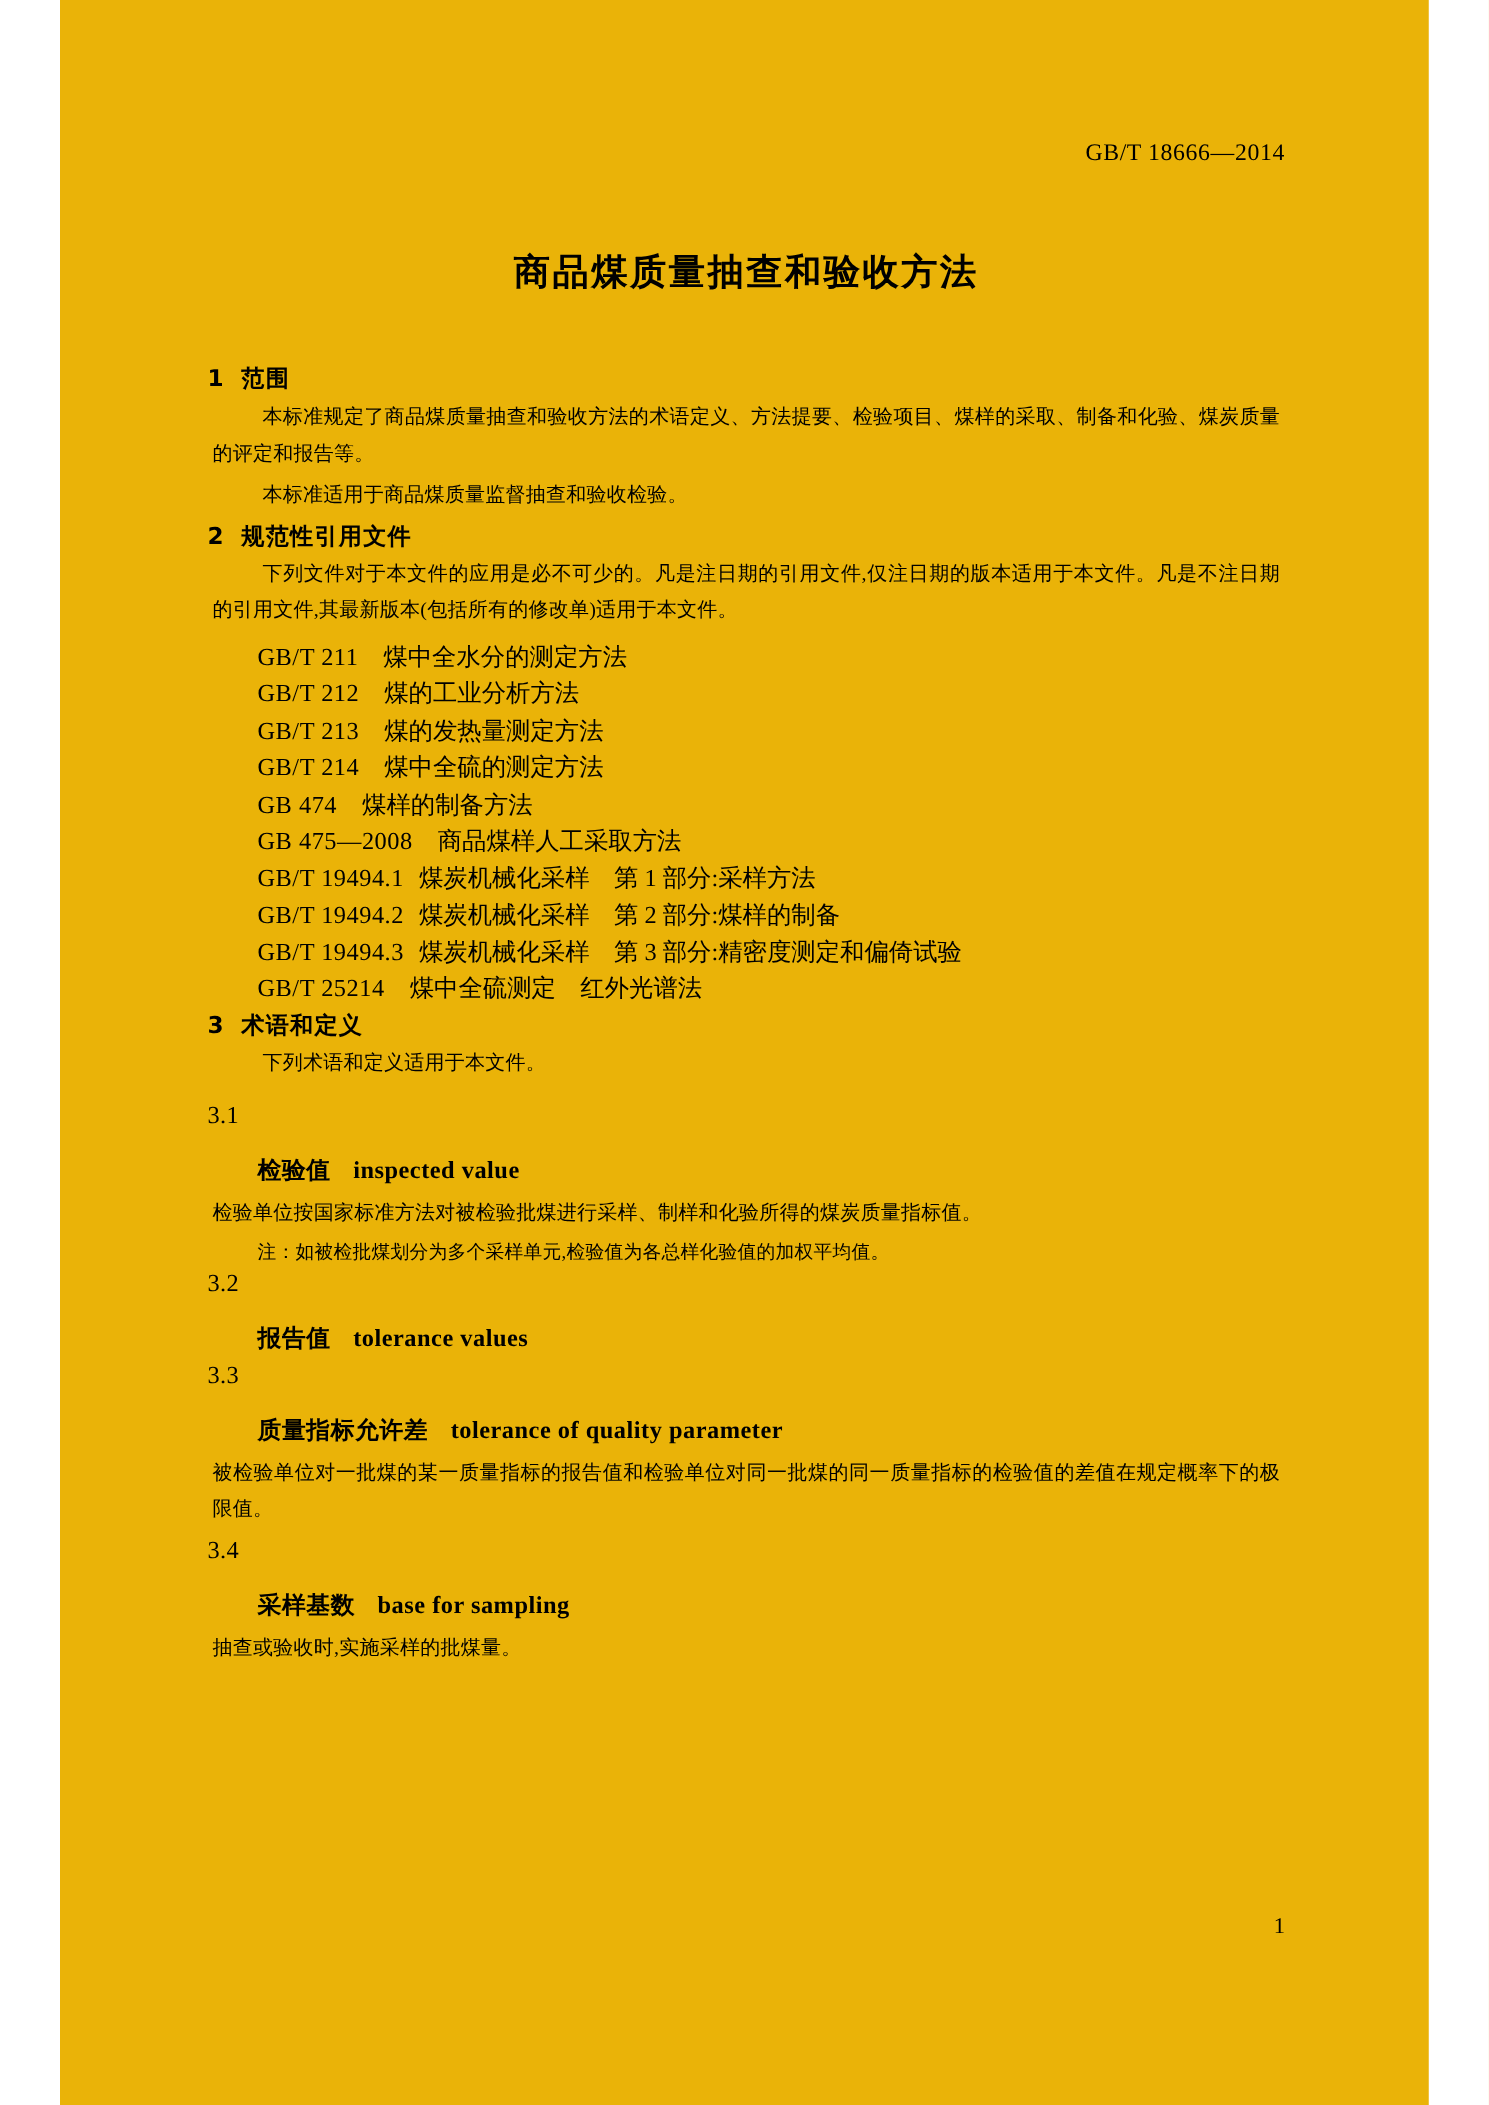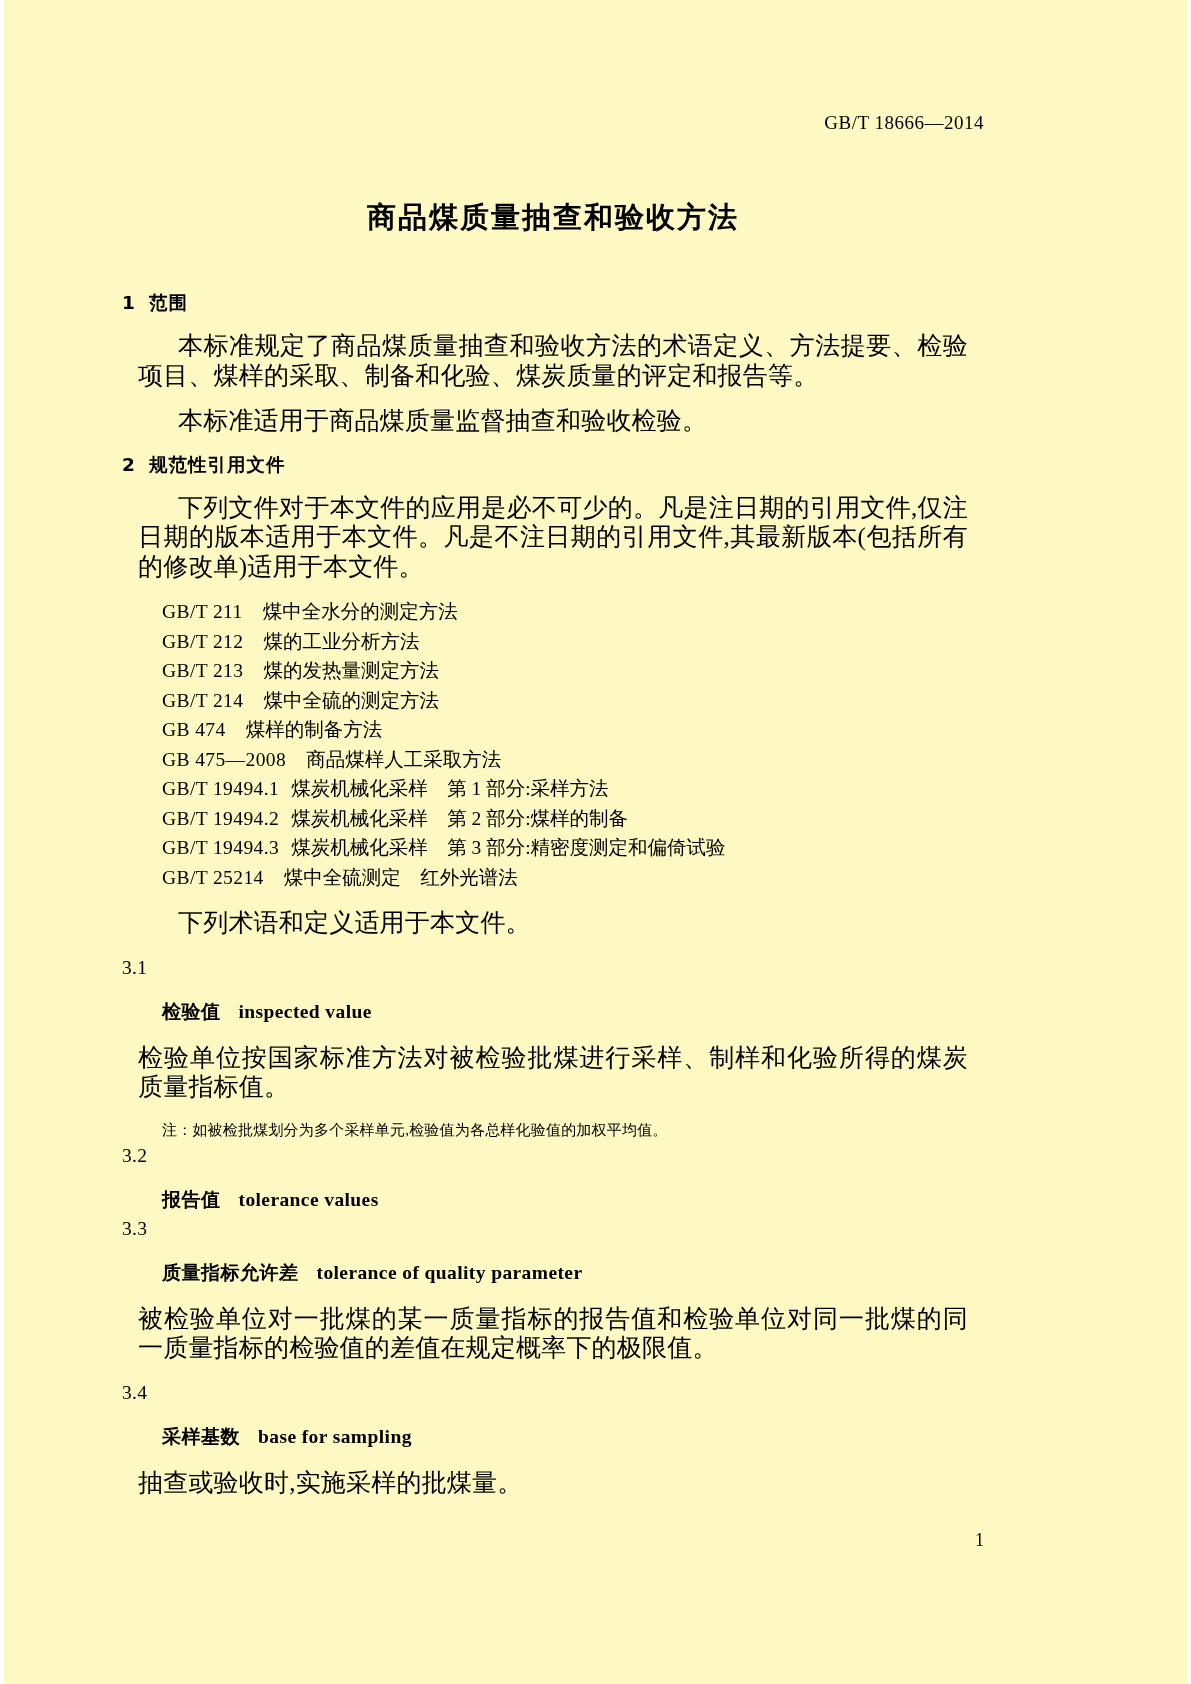--- a/index.html
+++ b/index.html
@@ -2,24 +2,24 @@
 <html lang="zh"><head>
 <meta charset="utf-8">
 <style>
   html, body {
     margin: 0;
     padding: 0;
     background: #ffffff;
   }
   .page {
     position: relative;
-    width: 1183px;
+    width: 1095px;
     height: 1684px;
     margin: 0 auto;
-    background: #fef9c3;
+    background: #eab308;
     font-family: "Liberation Serif", "DejaVu Serif", serif;
     color: #000000;
     box-sizing: border-box;
   }
   .content {
     position: absolute;
     left: 118px;
     top: 0;
     width: 862px;
   }
@@ -53,23 +53,23 @@
     font-family: "DejaVu Sans", "Liberation Sans", sans-serif;
     font-weight: bold;
     font-size: 18.5px;
     margin: 0;
     padding: 0;
     letter-spacing: 1px;
   }
   .sec-space-before { margin-top: 30px; }
   .sec-num { display: inline-block; min-width: 27px; }
   p.para {
-    font-size: 25px;
+    font-size: 16px;
     line-height: 29.5px;
-    margin: 16px;
+    margin: 4px;
     text-align: justify;
     text-justify: inter-ideograph;
     letter-spacing: 0.2px;
   }
   p.indent { text-indent: 40px; }
   .gap-12 { margin-top: 14px; }
   .gap-20 { margin-top: 22px; }
   .ref-list {
     margin: 8px 0 0 0;
     padding: 0;
@@ -148,20 +148,23 @@
         <li><span class="ref-code">GB/T 213</span><span class="ref-gap"></span><span>煤的发热量测定方法</span></li>
         <li><span class="ref-code">GB/T 214</span><span class="ref-gap"></span><span>煤中全硫的测定方法</span></li>
         <li><span class="ref-code">GB 474</span><span class="ref-gap"></span><span>煤样的制备方法</span></li>
         <li><span class="ref-code">GB 475—2008</span><span class="ref-gap"></span><span>商品煤样人工采取方法</span></li>
         <li><span class="ref-code">GB/T 19494.1</span><span class="ref-gap-sm"></span><span>煤炭机械化采样　第 1 部分:采样方法</span></li>
         <li><span class="ref-code">GB/T 19494.2</span><span class="ref-gap-sm"></span><span>煤炭机械化采样　第 2 部分:煤样的制备</span></li>
         <li><span class="ref-code">GB/T 19494.3</span><span class="ref-gap-sm"></span><span>煤炭机械化采样　第 3 部分:精密度测定和偏倚试验</span></li>
         <li><span class="ref-code">GB/T 25214</span><span class="ref-gap"></span><span>煤中全硫测定　红外光谱法</span></li>
       </ul>
 
+      <h2 class="section sec-space-before">
+        <span class="sec-num">3</span><span>术语和定义</span>
+      </h2>
       <p class="para indent gap-20">下列术语和定义适用于本文件。</p>
 
       <div class="term-num gap-12">3.1</div>
       <div class="term-head">
         <span>检验值</span><span class="term-gap"></span><span class="en">inspected value</span>
       </div>
       <p class="para">检验单位按国家标准方法对被检验批煤进行采样、制样和化验所得的煤炭质量指标值。</p>
       <div class="note">注：如被检批煤划分为多个采样单元,检验值为各总样化验值的加权平均值。</div>
 
       <div class="term-num">3.2</div>

